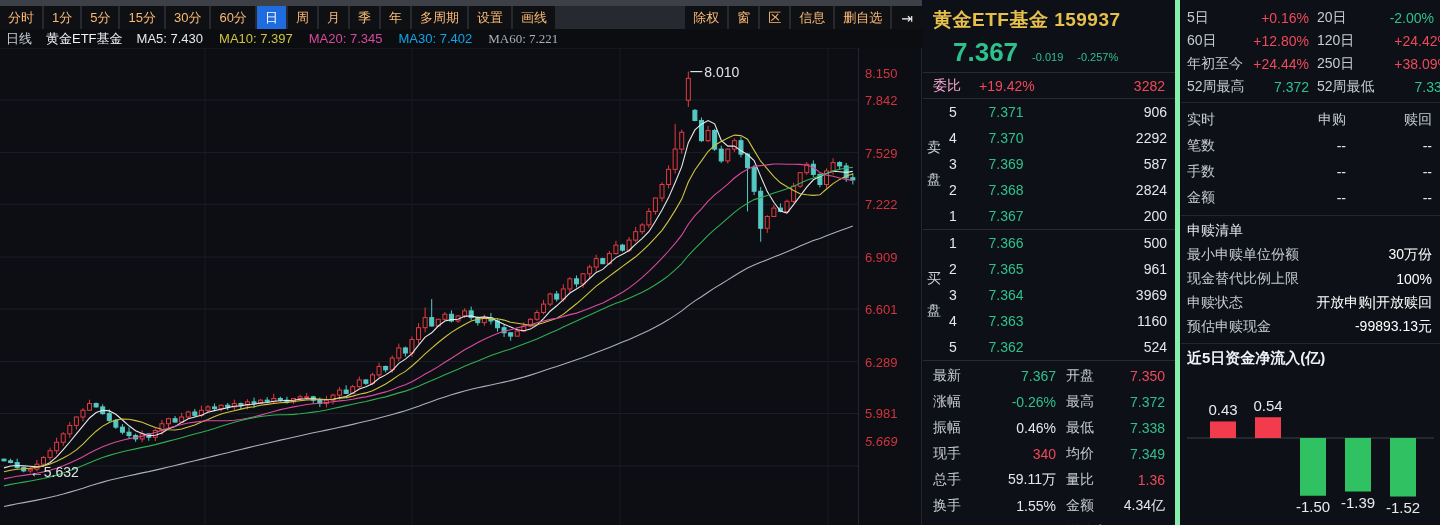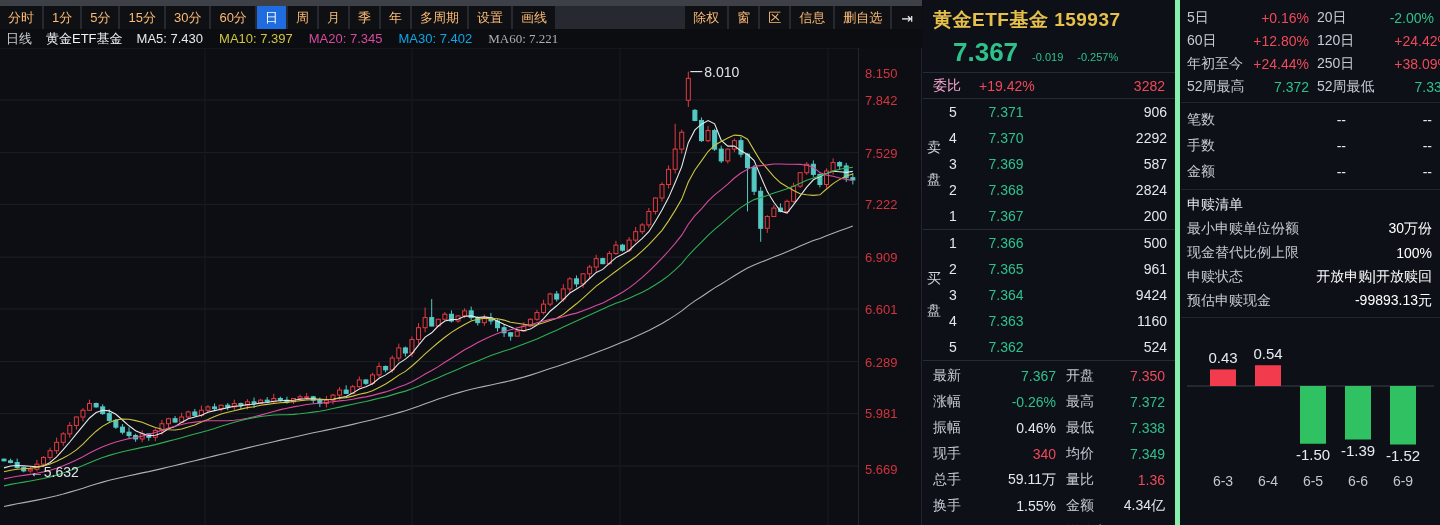--- a/index.html
+++ b/index.html
@@ -403,21 +403,21 @@
     <div class="plot-border"></div>
     <div class="y-axis" id="y-axis">
         <div class="y-lab" style="top: -7px; margin-top: 25px;">8.150</div>
         <div class="y-lab" style="top: 44.898px;">7.842</div>
         <div class="y-lab" style="top: 97.6385px;">7.529</div>
         <div class="y-lab" style="top: 149.368px;">7.222</div>
         <div class="y-lab" style="top: 202.108px;">6.909</div>
         <div class="y-lab" style="top: 254.006px;">6.601</div>
         <div class="y-lab" style="top: 306.579px;">6.289</div>
         <div class="y-lab" style="top: 358.476px;">5.981</div>
-        <div class="y-lab" style="top: 414px;">5.669</div>
+        <div class="y-lab" style="top: 386px; font-style: italic;">5.669</div>
       </div>
   </div>
 
   <div class="quote-panel">
     <div class="q-title">
       <span>黄金ETF基金</span>
       <span>159937</span>
     </div>
     <div class="q-price-row">
       <span class="q-price green">7.367</span>
@@ -477,21 +477,21 @@
             <span class="vol">500</span>
           </div>
           <div class="book-row">
             <span class="lvl">2</span>
             <span class="prc green">7.365</span>
             <span class="vol">961</span>
           </div>
           <div class="book-row">
             <span class="lvl">3</span>
             <span class="prc green">7.364</span>
-            <span class="vol">9424</span>
+            <span class="vol">3969</span>
           </div>
           <div class="book-row">
             <span class="lvl">4</span>
             <span class="prc green">7.363</span>
             <span class="vol">1160</span>
           </div>
           <div class="book-row">
             <span class="lvl">5</span>
             <span class="prc green">7.362</span>
             <span class="vol">524</span>
@@ -582,20 +582,25 @@
             <span class="lab">52周最高</span>
             <span class="green">7.372</span>
           </div>
           <div class="perf-cell c2">
             <span class="lab">52周最低</span>
             <span class="green">7.338</span>
           </div>
         </div>
       </div>
     <div class="rt" id="realtime">
+        <div class="rt-row">
+          <span class="c1">实时</span>
+          <span class="c2">申购</span>
+          <span class="c3">赎回</span>
+        </div>
         <div class="rt-row vals">
           <span class="c1">笔数</span>
           <span class="c2">--</span>
           <span class="c3">--</span>
         </div>
         <div class="rt-row vals">
           <span class="c1">手数</span>
           <span class="c2">--</span>
           <span class="c3">--</span>
         </div>
@@ -620,20 +625,21 @@
             <span class="lab">申赎状态</span>
             <span class="val">开放申购|开放赎回</span>
           </div>
           <div class="sub-row">
             <span class="lab">预估申赎现金</span>
             <span class="val">-99893.13元</span>
           </div>
         </div>
     </div>
     <div class="flow">
+      <div class="flow-title">近5日资金净流入(亿)</div>
       <svg id="flowchart" width="259" height="186" viewBox="0 0 259 186">
           <line x1="6" y1="68" x2="253" y2="68" stroke="#3a3e46" stroke-width="1"></line>
           <rect x="29" y="51.445" width="26" height="16.555" fill="#f23c4e"></rect>
           <text x="42" y="45.445" fill="#e8ebee" font-size="15" text-anchor="middle">0.43</text>
           <text x="42" y="168" fill="#c3c8cf" font-size="14" text-anchor="middle">6-3</text>
           <rect x="74" y="47.209999999999994" width="26" height="20.790000000000003" fill="#f23c4e"></rect>
           <text x="87" y="41.209999999999994" fill="#e8ebee" font-size="15" text-anchor="middle">0.54</text>
           <text x="87" y="168" fill="#c3c8cf" font-size="14" text-anchor="middle">6-4</text>
           <rect x="119" y="68" width="26" height="57.75" fill="#2fc162"></rect>
           <text x="132" y="141.75" fill="#e8ebee" font-size="15" text-anchor="middle">-1.50</text>

